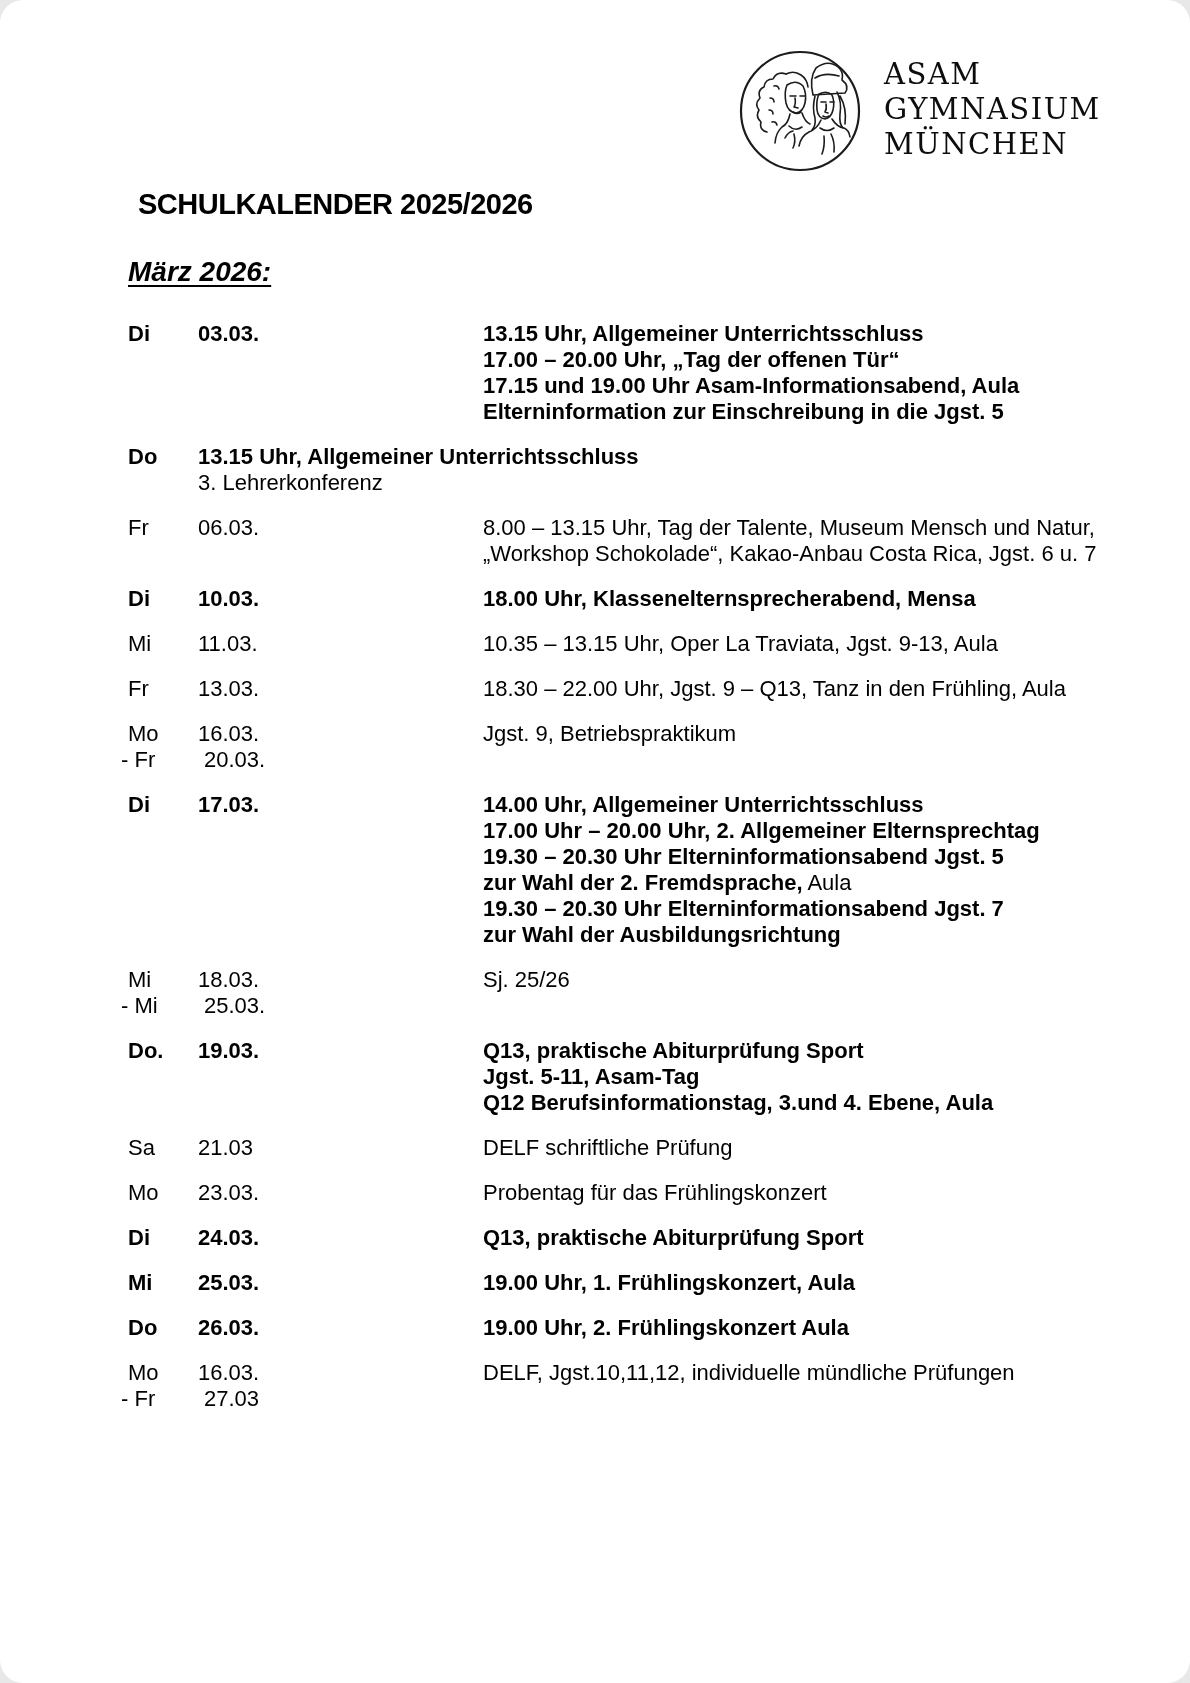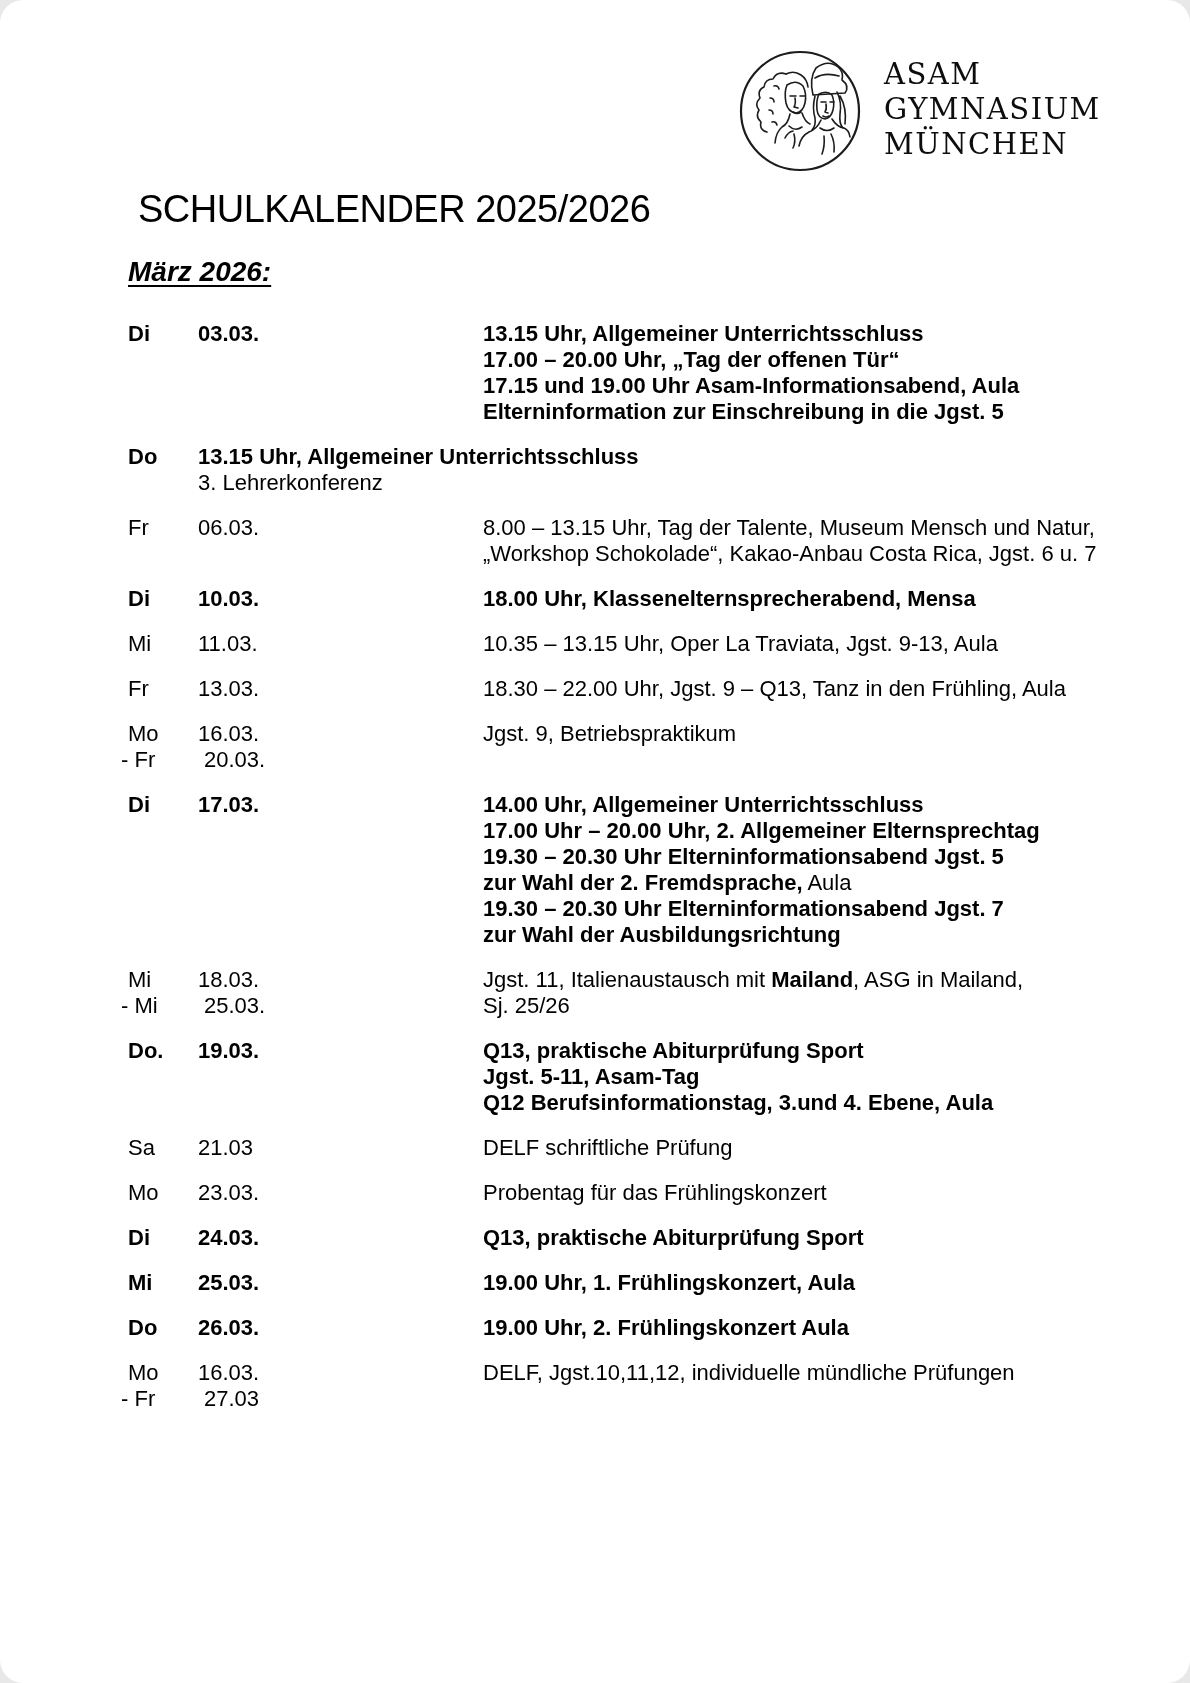--- a/index.html
+++ b/index.html
@@ -21,21 +21,21 @@
   .logo-text {
     position:absolute; left:884px; top:57px;
     font-family:"DejaVu Serif", serif;
     font-size:29px; line-height:35px; letter-spacing:1.5px;
     color:#0d0d0d; white-space:nowrap;
   }
 
   
   .doc-title {
     position:absolute; left:138px; top:188px;
-    font-size:38px; font-weight:400; letter-spacing:-0.5px;
+    font-size:29px; font-weight:700; letter-spacing:-0.5px;
     white-space:nowrap;
   }
   .month-label {
     position:absolute; left:128px; top:256px;
     font-size:28px; font-weight:700; font-style:italic;
     text-decoration:underline;
     text-decoration-thickness:2px;
     text-underline-offset:4px;
     white-space:nowrap;
   }
@@ -200,21 +200,20 @@
       <div class="entry">
       <div class="cell day-cell">
           <div class="line">Mi</div>
           <div class="line second">- Mi</div>
         </div>
       <div class="cell date-cell">
           <div class="line">18.03.</div>
           <div class="line indent">25.03.</div>
         </div>
       <div class="cell desc-cell">
-          <div class="line"><span>Jgst. 11, Italienaustausch mit </span><span class="b">Mailand</span><span>, ASG in Mailand,</span></div>
           <div class="line"><span>Sj. 25/26</span></div>
         </div>
     </div>
       <div class="entry">
       <div class="cell day-cell">
           <div class="line b">Do.</div>
         </div>
       <div class="cell date-cell">
           <div class="line b">19.03.</div>
         </div>

